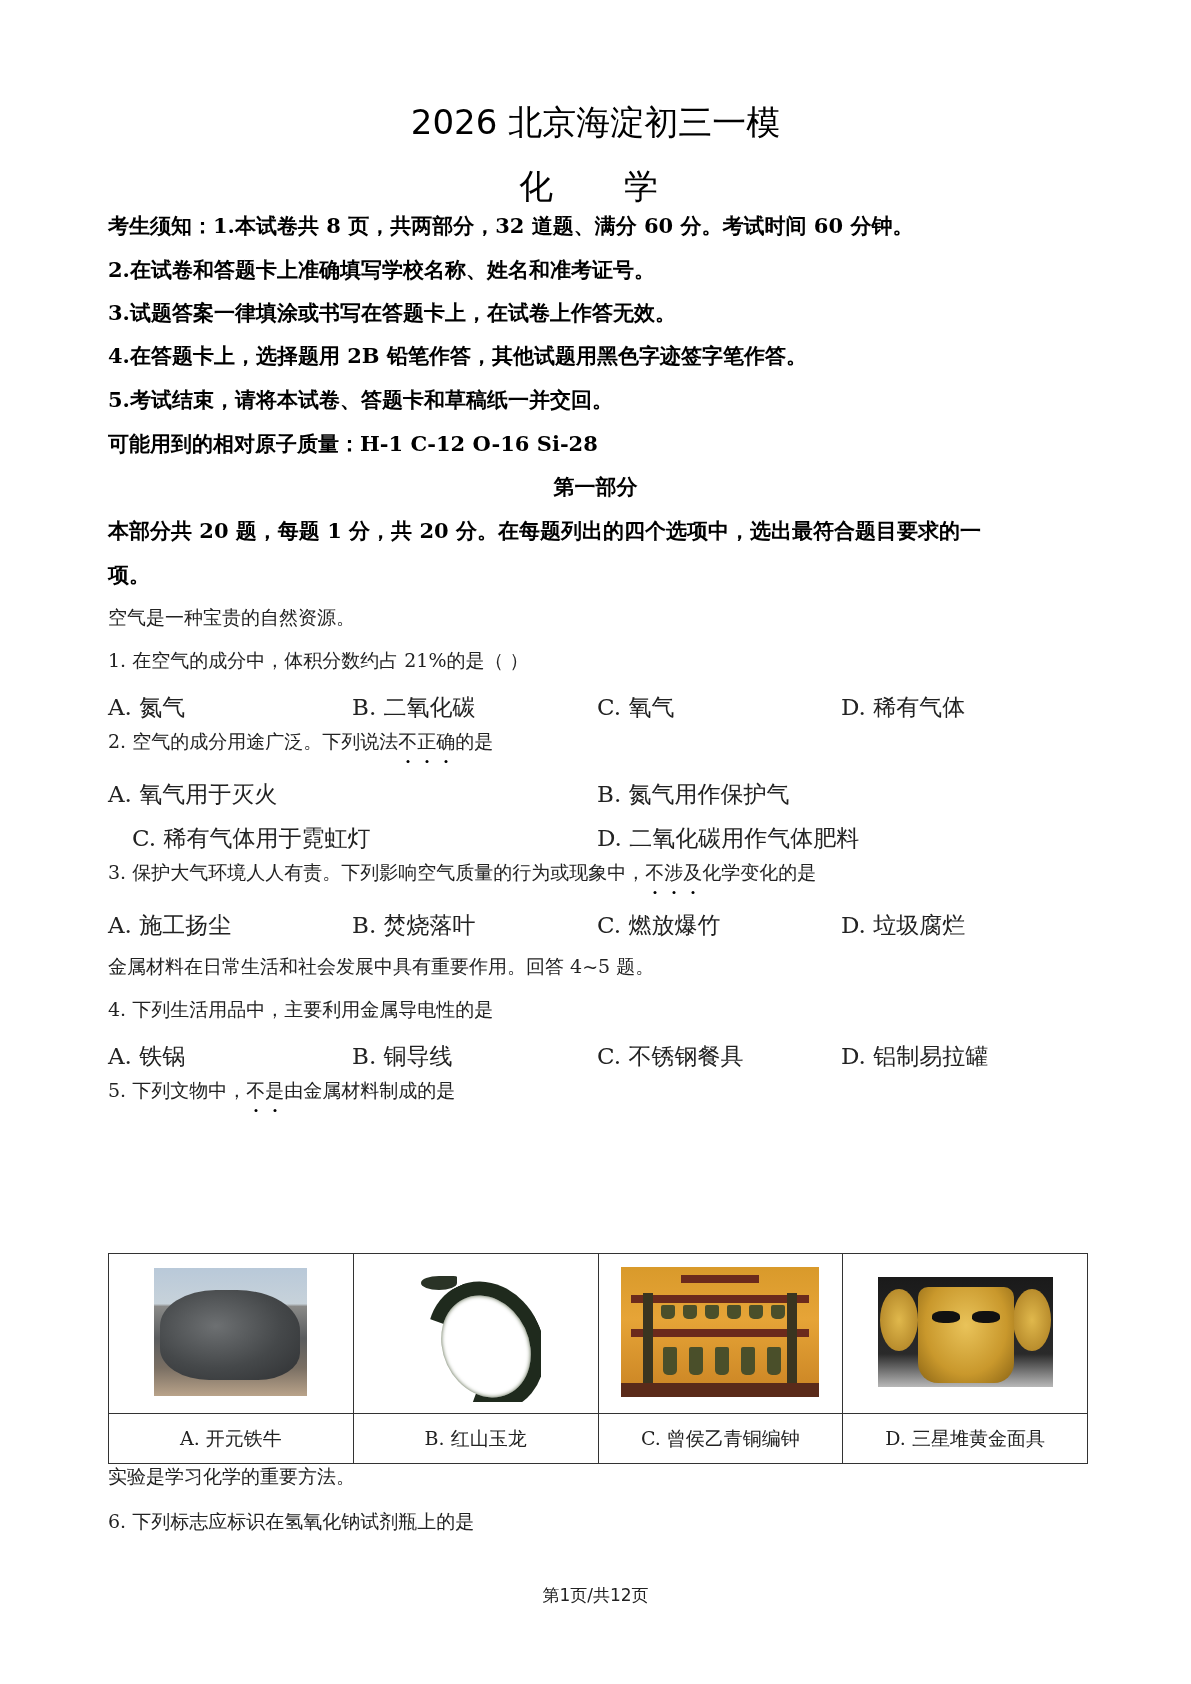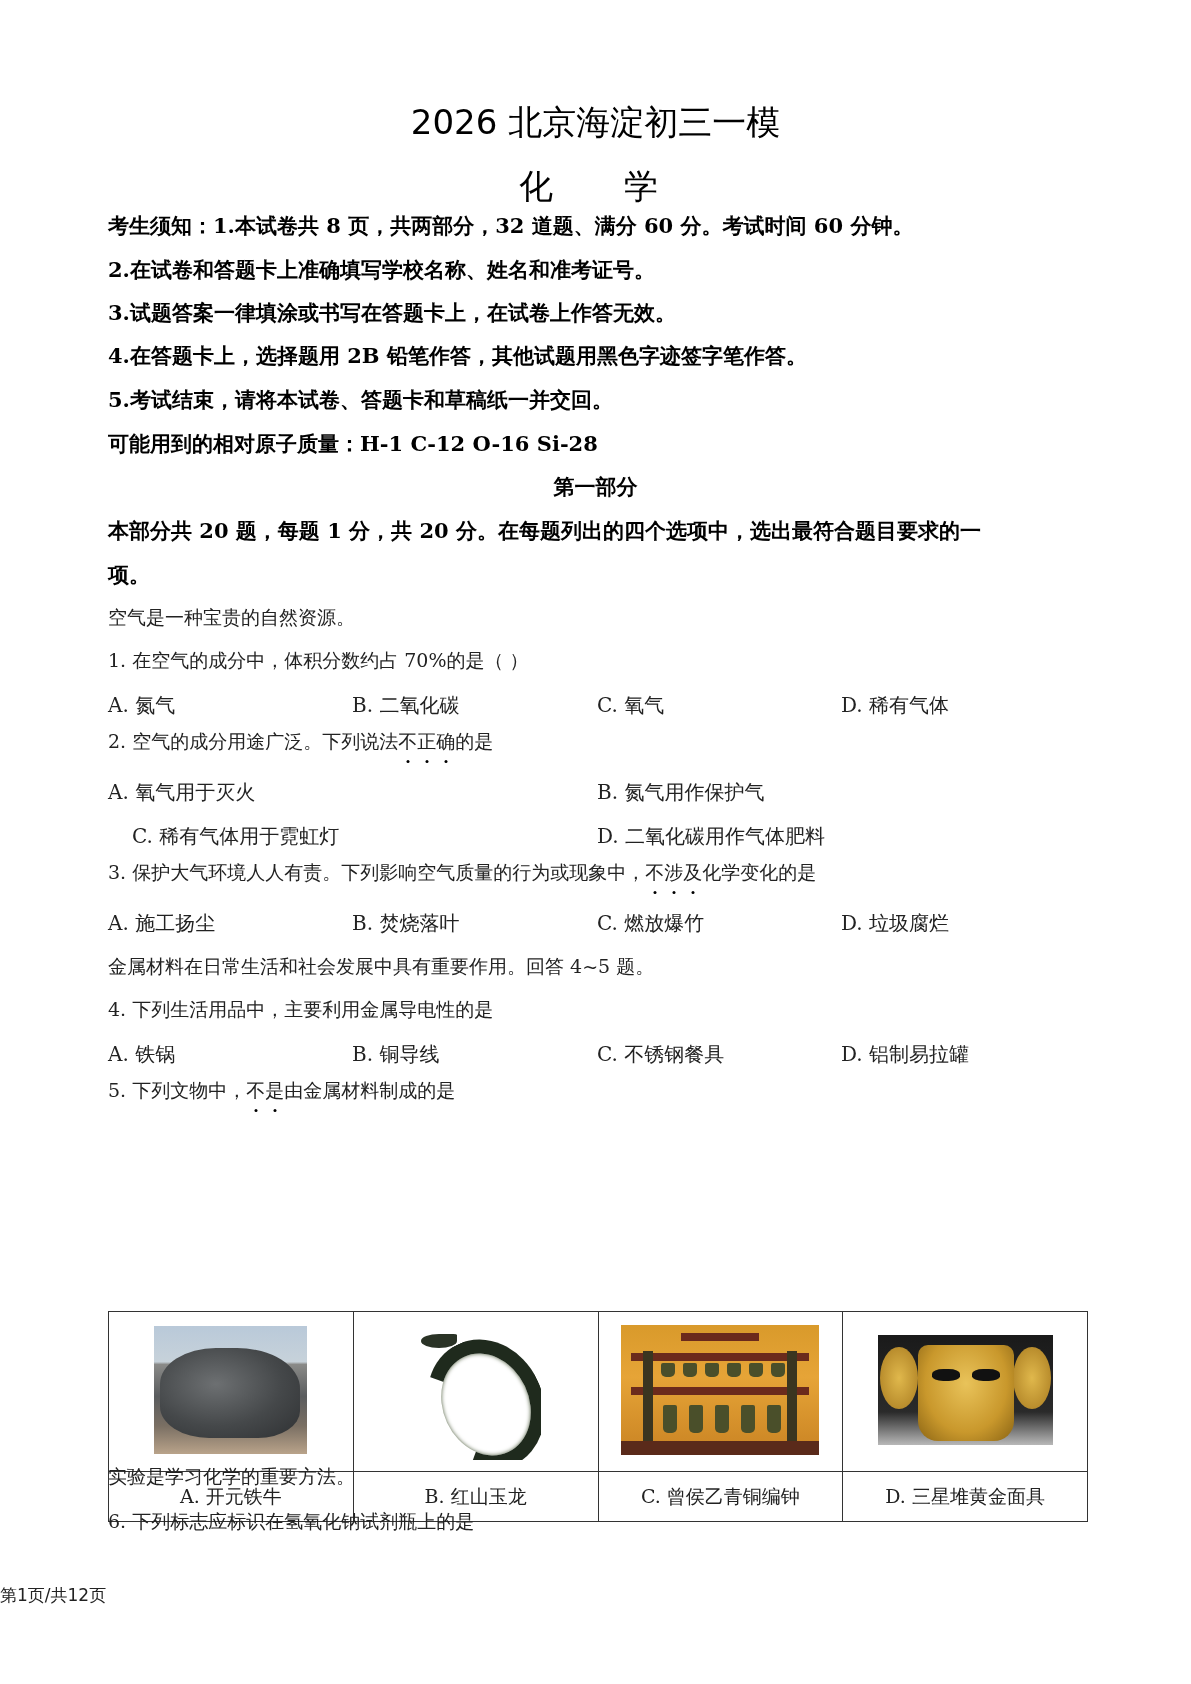--- a/index.html
+++ b/index.html
@@ -22,23 +22,23 @@
     .subject span { display: inline-block; margin: 0 30px; }
     .bold { font-weight: bold; font-size: 21px; color: #000; left: 108px; }
     .normal { font-size: 19px; color: #222; left: 108px; }
     .centered { left: 0; width: 1191px; text-align: center; }
     .emph-dot { position: relative; display: inline-block; }
     .emph-dot::after {
       content: ""; position: absolute; left: 50%; bottom: -8px;
       width: 3px; height: 3px; background: #000; border-radius: 50%;
       transform: translateX(-50%);
     }
-    .opt { position: absolute; font-size: 20px; color: #222; white-space: nowrap; }
+    .opt { position: absolute; font-size: 23px; color: #222; white-space: nowrap; }
     table.relics {
-      position: absolute; left: 108px; top: 1311px; width: 980px;
+      position: absolute; left: 108px; top: 1253px; width: 980px;
       border-collapse: collapse;
       padding-left: 35px;
     }
     table.relics td {
       border: 1.5px solid #333; text-align: center; vertical-align: middle;
       font-size: 19px; color: #222; width: 25%;
     }
     table.relics tr.imgrow td { height: 157px; }
     table.relics tr.caprow td { height: 47px; }
     .pic { display: inline-block; position: relative; overflow: hidden; }
@@ -89,21 +89,21 @@
     }
     .pic-mask .ear {
       position: absolute; top: 12px; width: 38px; height: 62px;
       background: radial-gradient(ellipse, #e0b84c 0%, #a87a1f 100%);
       border-radius: 50%;
     }
     .pic-mask .eye {
       position: absolute; top: 34px; width: 28px; height: 12px; background: #111; border-radius: 40%;
     }
     .footer {
-      left: 0; width: 1191px; top: 1584px; text-align: left;
+      left: 0; width: 1191px; top: 1584px; text-align: center;
       font-family: "DejaVu Sans", "Liberation Sans", sans-serif;
       font-size: 17px; color: #222;
     }
   </style>
 </head>
 <body>
 
 <div class="abs title">2026 北京海淀初三一模</div>
 <div class="abs subject">
   <span>化</span>
@@ -118,21 +118,21 @@
 <div class="abs bold" style="top:430px;">可能用到的相对原子质量：H-1   C-12   O-16   Si-28</div>
 
 <div class="abs bold centered" style="top:473px; left:0;">第一部分</div>
 <div class="abs bold" style="top:517px;">本部分共 20 题，每题 1 分，共 20 分。在每题列出的四个选项中，选出最符合题目要求的一</div>
 <div class="abs bold" style="top:561px;">项。</div>
 
 <div class="abs normal" style="top:605px;">空气是一种宝贵的自然资源。</div>
 
 <div class="abs normal" style="top:648px;">
   <span>1.</span>
-  <span>在空气的成分中，体积分数约占 70%的是（    ）</span>
+  <span>在空气的成分中，体积分数约占 21%的是（    ）</span>
 </div>
 <div class="opt" style="left:108px; top:692px;"><span>A.</span> <span>氮气</span></div>
 <div class="opt" style="left:352px; top:692px;"><span>B.</span> <span>二氧化碳</span></div>
 <div class="opt" style="left:597px; top:692px;"><span>C.</span> <span>氧气</span></div>
 <div class="opt" style="left:841px; top:692px;"><span>D.</span> <span>稀有气体</span></div>
 
 <div class="abs normal" style="top:729px;text-align:center;">
   <span>2.</span>
   <span>空气的成分用途广泛。下列说法</span><span class="emph-dot">不</span><span class="emph-dot">正</span><span class="emph-dot">确</span><span>的是</span>
 </div>

